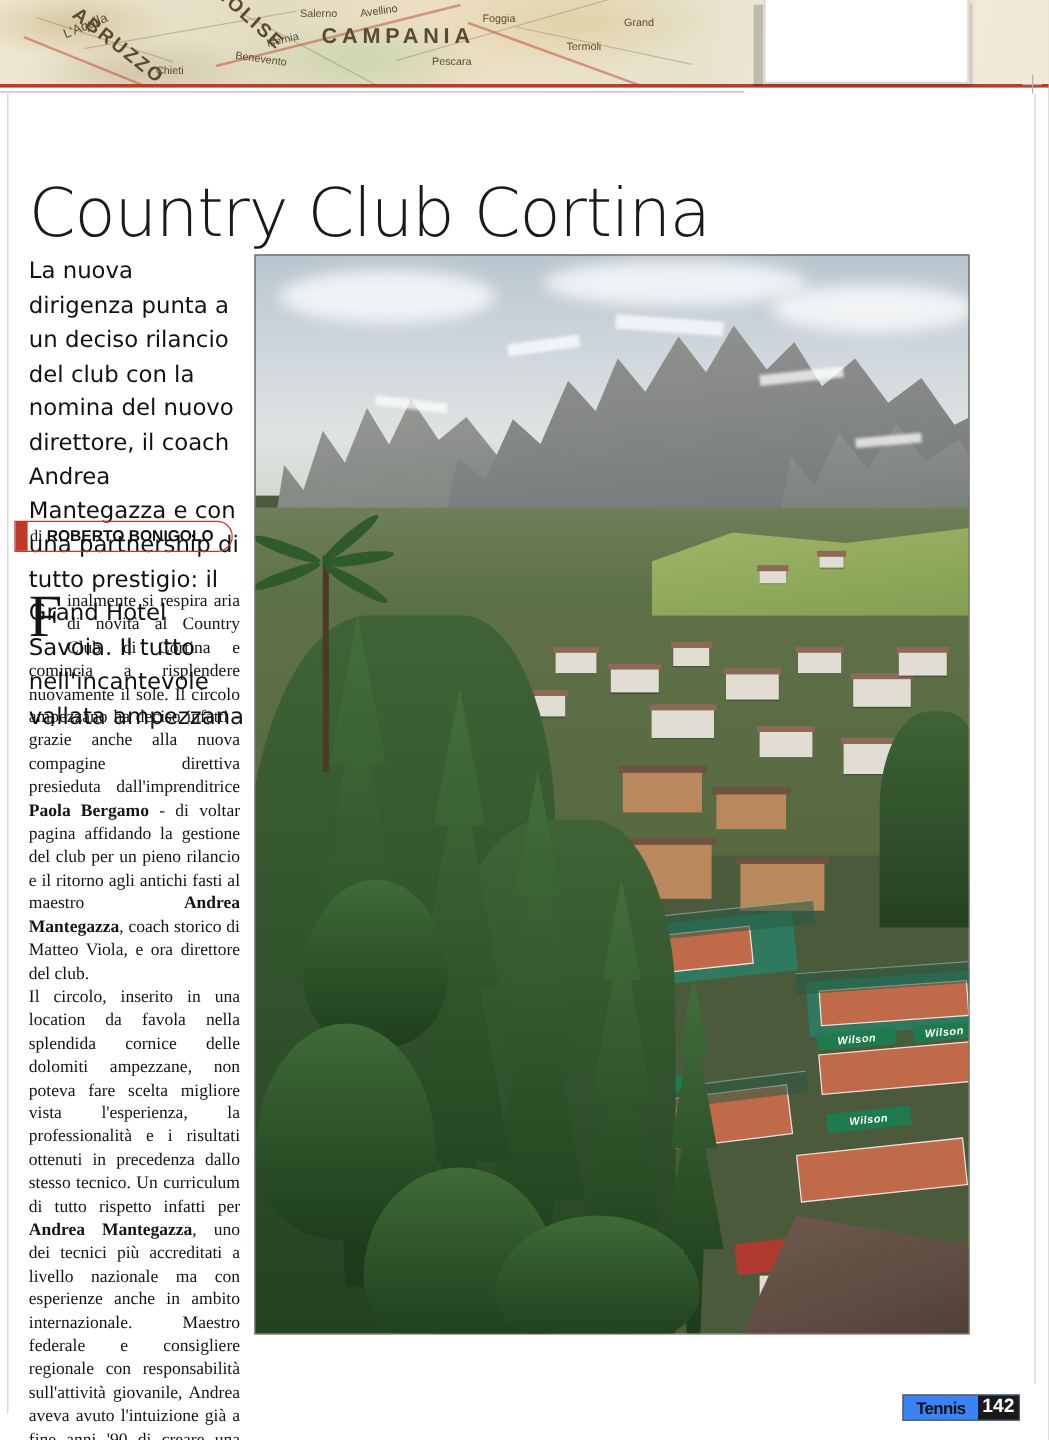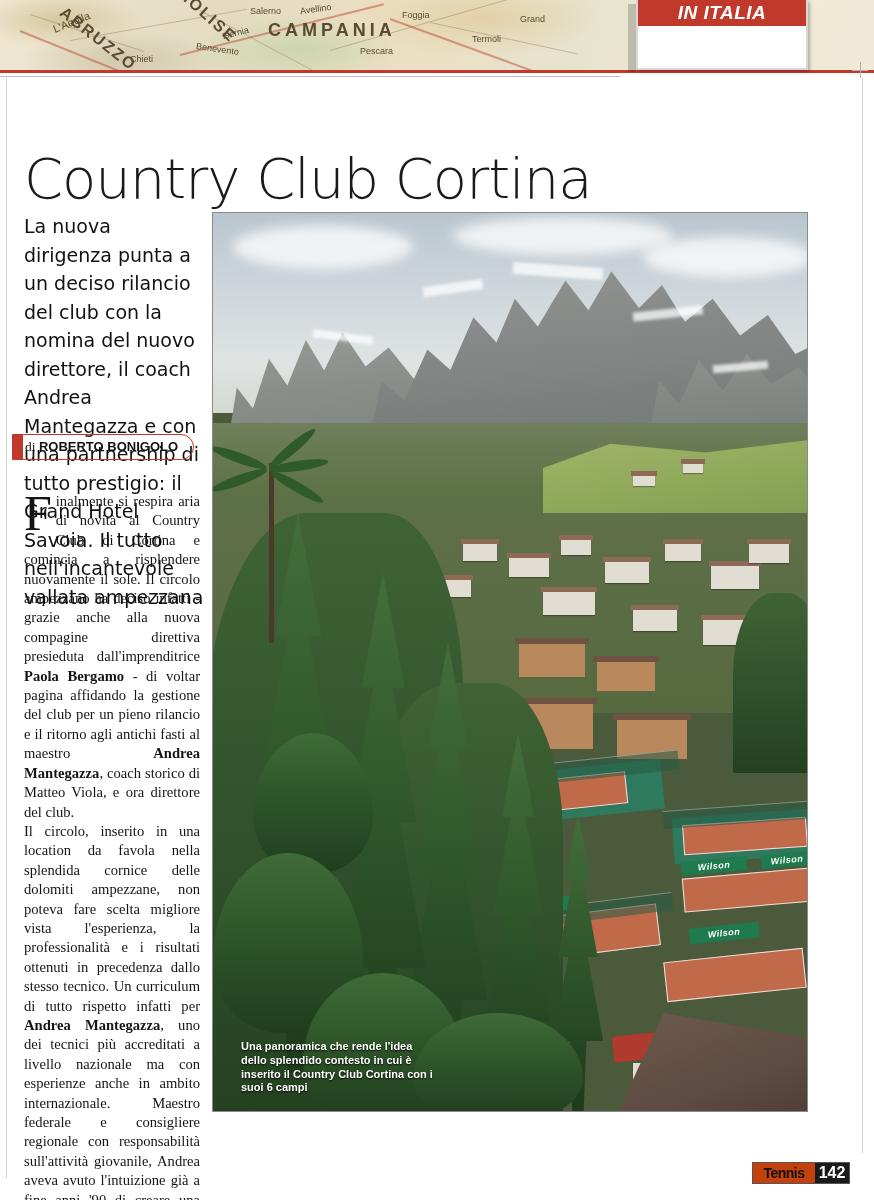--- a/index.html
+++ b/index.html
@@ -370,21 +370,21 @@
   }
 
   
   .footer {
     position: absolute;
     left: 752px; top: 1162px;
     width: 98px; height: 22px;
     border: 1px solid #555;
     display: flex;
     align-items: stretch;
-    background: #c2410c;
+    background: #3b82f6;
   }
   .footer-name {
     flex: 1;
     display: flex; align-items: center; justify-content: center;
     font-family: "Liberation Sans", sans-serif;
     font-weight: bold;
     font-size: 14px;
     color: #111;
     letter-spacing: -.5px;
   }
@@ -426,23 +426,20 @@
   <div class="map-label" style="left:520px; top:14px; font-size:9px;">Grand</div>
   <div class="map-label" style="left:130px; top:54px; font-size:9px;">Chieti</div>
   <div class="map-label" style="left:360px; top:46px; font-size:9px;">Pescara</div>
 </div>
 
 <div class="banner-rule"></div>
 <div class="banner-rule2"></div>
 <div class="logo-shadowbar"></div>
 
 <div class="logo-box">
-  <div class="logo-top">
-    <span>IN ITALIA</span>
-  </div>
 </div>
 
 <div class="page-leftline"></div>
 <div class="page-rightline"></div>
 <div class="corner-mark"></div>
 
 <h1 class="headline">Country Club Cortina</h1>
 
 <div class="standfirst">La nuova dirigenza punta a un deciso rilancio del club con la nomina del nuovo direttore, il coach Andrea Mantegazza e con una partnership di tutto prestigio: il Grand Hotel Savoia. Il tutto nell'incantevole vallata ampezzana</div>
 
@@ -573,19 +570,18 @@
 
   <div class="palm-trunk" style="left:56px; top:250px; height:180px;"></div>
   <div class="palm-frond" style="left:56px; top:250px; transform:rotate(-40deg);"></div>
   <div class="palm-frond" style="left:56px; top:252px; transform:rotate(-8deg);"></div>
   <div class="palm-frond" style="left:58px; top:254px; transform:rotate(30deg);"></div>
   <div class="palm-frond" style="left:54px; top:250px; transform:rotate(200deg);"></div>
   <div class="palm-frond" style="left:54px; top:252px; transform:rotate(160deg);"></div>
 
   <div class="roof-fore"></div>
 
-  <div class="caption">Una panoramica che rende l'idea dello splendido contesto in cui è inserito il Country Club Cortina con i suoi 6 campi</div>
 </div>
 
 <div class="footer">
   <div class="footer-name">Tennis</div>
   <div class="footer-page">142</div>
 </div>
 
 </body></html>

